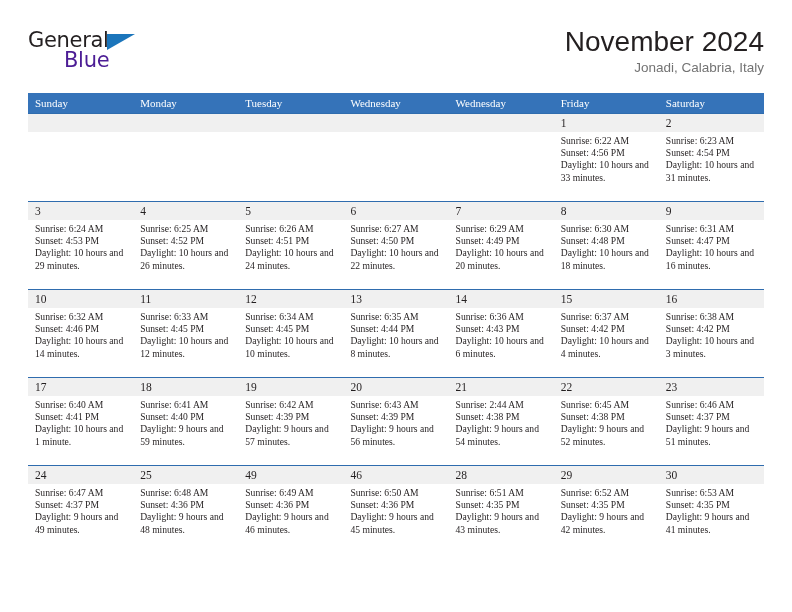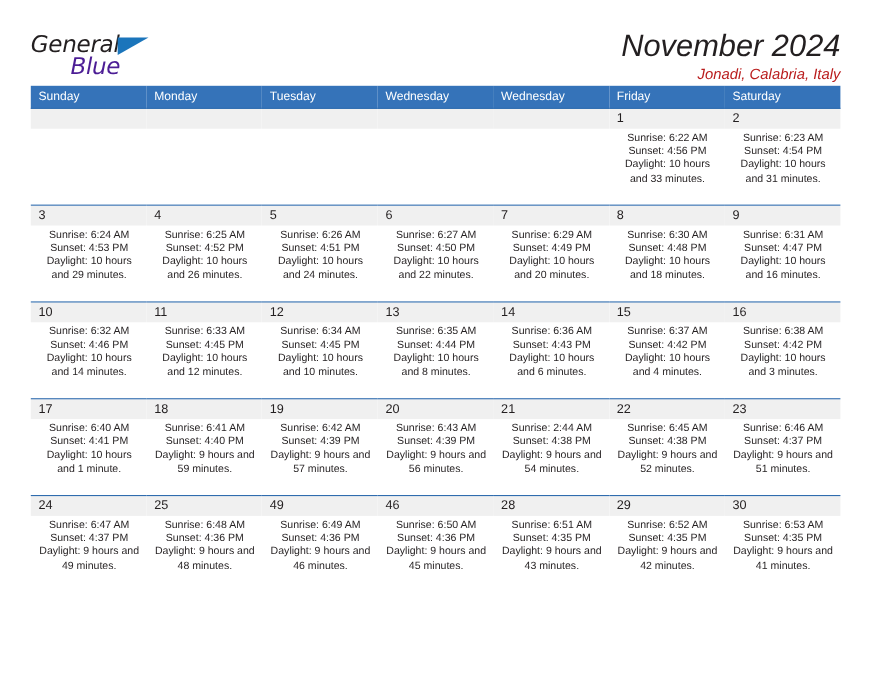--- a/index.html
+++ b/index.html
@@ -23,21 +23,20 @@
   }
 
   
   .header {
     display: flex;
     align-items: flex-start;
     justify-content: space-between;
     height: 72px;
     padding-top: 26px;
     box-sizing: border-box;
-    font-style: italic;
   }
   .logo {
     position: relative;
     width: 115px;
     height: 48px;
     flex: 0 0 auto;
   }
   .logo-general {
     position: absolute;
     left: 0;
@@ -75,31 +74,32 @@
     font-size: 28px;
     font-weight: normal;
     line-height: 32px;
     color: #231f20;
     white-space: nowrap;
   }
   .cal-subtitle {
     font-size: 13.5px;
     line-height: 20px;
     margin-top: 0;
-    color: #b91c1c;
+    color: #737373;
     white-space: nowrap;
     text-align: right;
   }
 
   
   .calendar {
     width: 736px;
     border-collapse: collapse;
     table-layout: fixed;
-    margin-top: 6px;
+    margin-top: 21px;
+    font-family: Liberation Serif, serif;
   }
   .calendar th {
     background: #3573b9;
     color: #ffffff;
     font-size: 11px;
     font-weight: normal;
     text-align: left;
     padding: 4px 0 4px 7px;
     height: 19px;
     box-sizing: border-box;
@@ -125,21 +125,20 @@
     line-height: 12px;
   }
   .daynum.empty {
     color: transparent;
   }
   .info {
     padding: 3px 6px 0 7px;
     font-size: 9.6px;
     line-height: 12.2px;
     color: #231f20;
-    text-align: center;
   }
   .info div {
     white-space: nowrap;
   }
   .info .daylight {
     white-space: normal;
   }
 </style>
 </head>
 <body>

